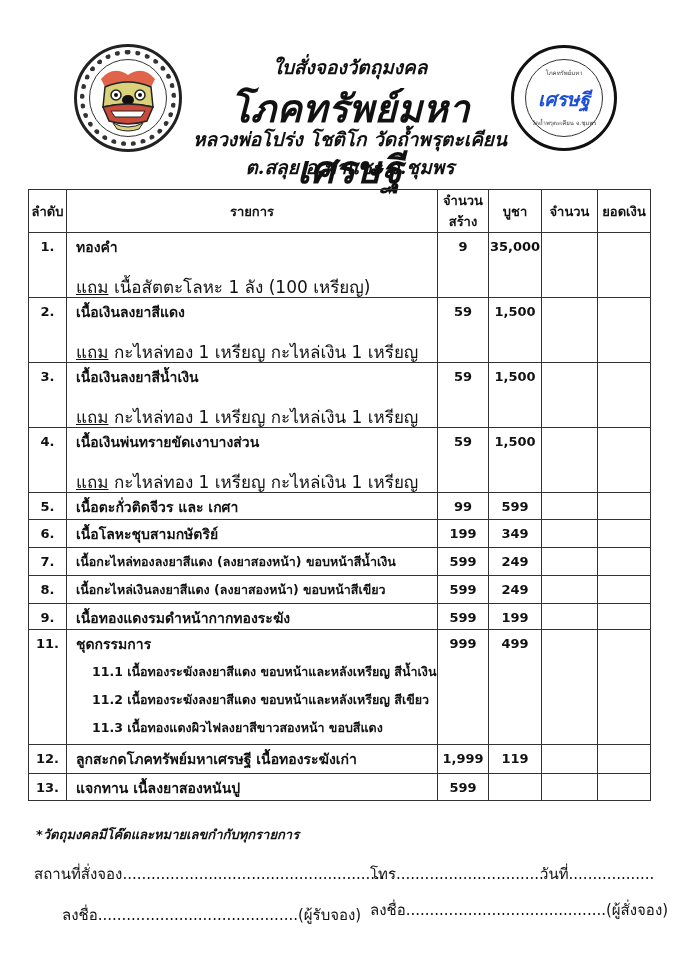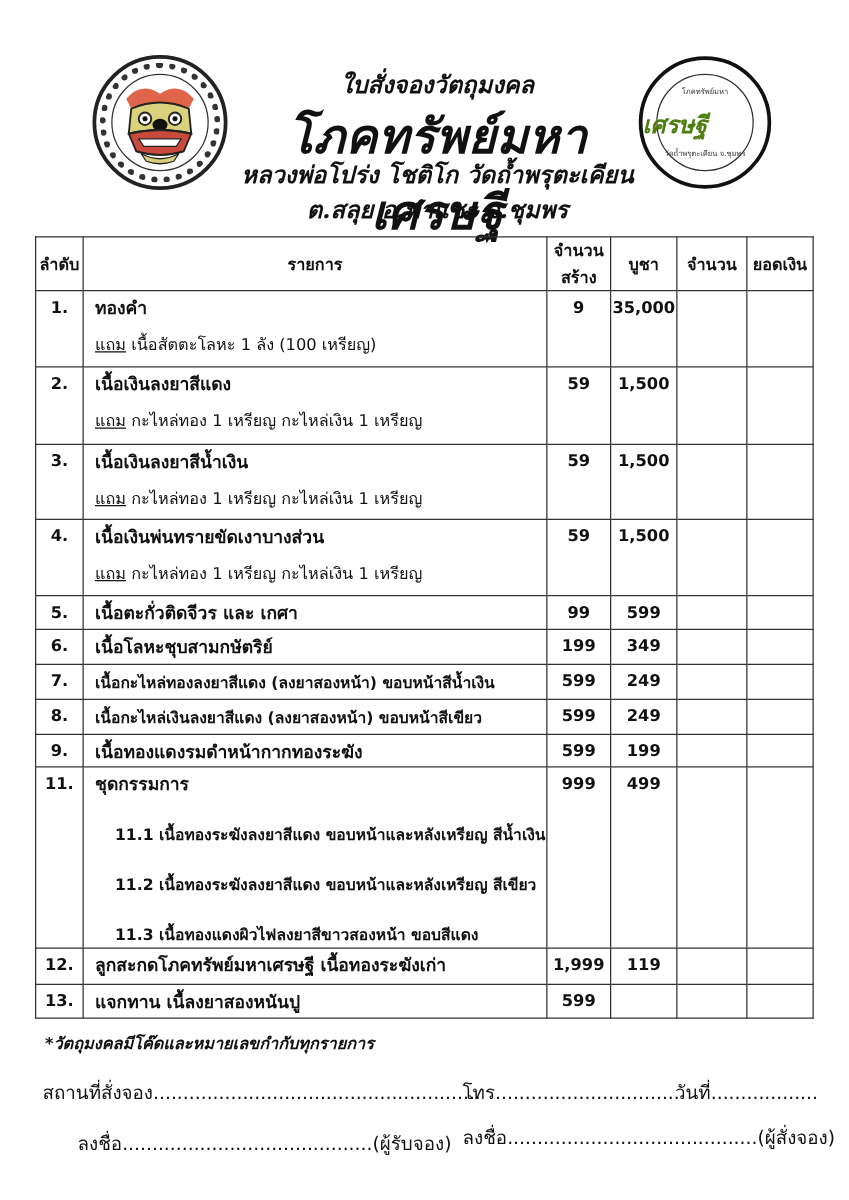--- a/index.html
+++ b/index.html
@@ -11,22 +11,22 @@
   .logo-left { left:74px; top:44px; width:108px; height:108px; border-radius:50%;
      background:#fff; border:3px solid #222; box-sizing:border-box; }
   .logo-left .ring { position:absolute; inset:3px; border-radius:50%;
      border:5px dotted #333; }
   .logo-left .ring2 { position:absolute; inset:12px; border-radius:50%; border:1.5px solid #333; }
   .logo-left svg { position:absolute; left:14px; top:14px; }
 
   .stamp { left:511px; top:45px; width:106px; height:106px; border-radius:50%;
      border:3px solid #111; box-sizing:border-box; background:#fff; }
   .stamp .inner { position:absolute; inset:11px; border-radius:50%; border:1.2px solid #333; }
-  .stamp .word { position:absolute; left:0; right:0; top:36px; 
-     font-family:"DejaVu Serif", serif; font-style:italic; font-size:19px; font-weight:bold; color:#4d7c0f; }
+  .stamp .word { position:absolute; left:0; right:0; top:36px; text-align:center;
+     font-family:"DejaVu Serif", serif; font-style:italic; font-size:19px; font-weight:bold; color:#1d4ed8; }
   .stamp .top-small { position:absolute; left:0; right:0; top:20px; text-align:center; font-size:6px; color:#333; }
   .stamp .bot-small { position:absolute; left:0; right:0; top:70px; text-align:center; font-size:6px; color:#333; }
 
   .h-sub { left:190px; width:320px; top:52px; text-align:center; font-size:19px; font-weight:bold;
      font-family:"DejaVu Serif", serif; font-style:italic; }
   .h-main { left:180px; width:340px; top:78px; text-align:center; font-size:38px; font-weight:bold;
      font-family:"DejaVu Serif", serif; font-style:italic; letter-spacing:0.5px; }
   .h-temple { left:180px; width:340px; top:124px; text-align:center; font-size:19px; font-weight:bold;
      font-family:"DejaVu Serif", serif; font-style:italic; }
   .h-addr { left:180px; width:340px; top:152px; text-align:center; font-size:19px; font-weight:bold;
@@ -36,23 +36,23 @@
   table.order { position:absolute; left:28px; top:189px; width:622px; border-collapse:collapse;
      table-layout:fixed; }
   table.order td, table.order th { border:1.5px solid #333; padding:0; vertical-align:top; }
   table.order th { height:29px; vertical-align:middle; font-weight:bold; font-size:13px; }
   th.h-no { font-size:12px; }
   th.h-built { font-size:10px; font-weight:normal; }
   .c-no { text-align:center; font-weight:bold; font-size:13px; padding-top:6px !important; }
   .c-item { padding-left:9px !important; }
   .c-num { text-align:center; font-weight:bold; font-size:13px; padding-top:6px !important; }
   .item-main { font-weight:bold; font-size:14px; line-height:20px; padding-top:4px; }
-  .item-free { font-size:13px; line-height:20px; margin-top:10px; }
+  .item-free { font-size:17px; line-height:20px; margin-top:20px; }
   .item-free .bonus { text-decoration:underline; }
-  .sub-item { font-size:13.5px; font-weight:bold; line-height:20px; margin-top:20px; padding-left:16px; }
+  .sub-item { font-size:13.5px; font-weight:bold; line-height:20px; margin-top:8px; padding-left:16px; }
   .sub-item:first-of-type { margin-top:6px; }
 
   
   .note { left:36px; top:824px; font-size:13px; font-style:italic; font-weight:bold; }
   .f-line { font-size:15px; white-space:nowrap; }
 </style>
 </head>
 <body>
 
 <div class="abs logo-left">

